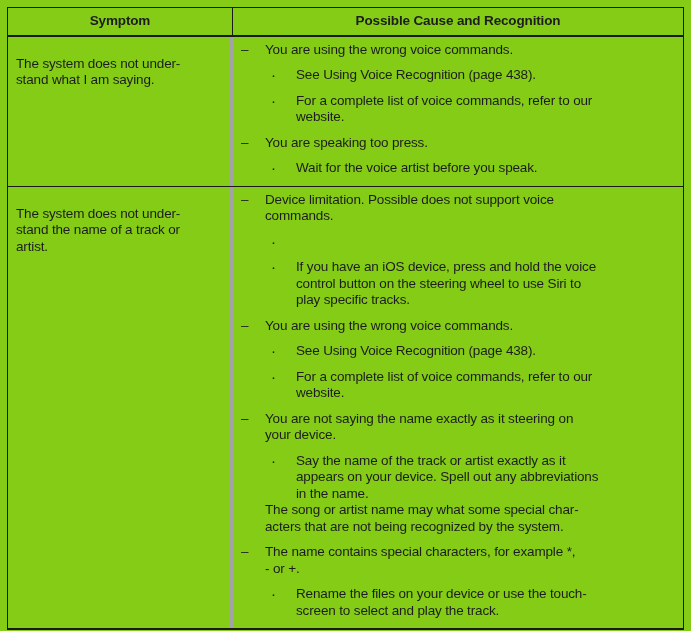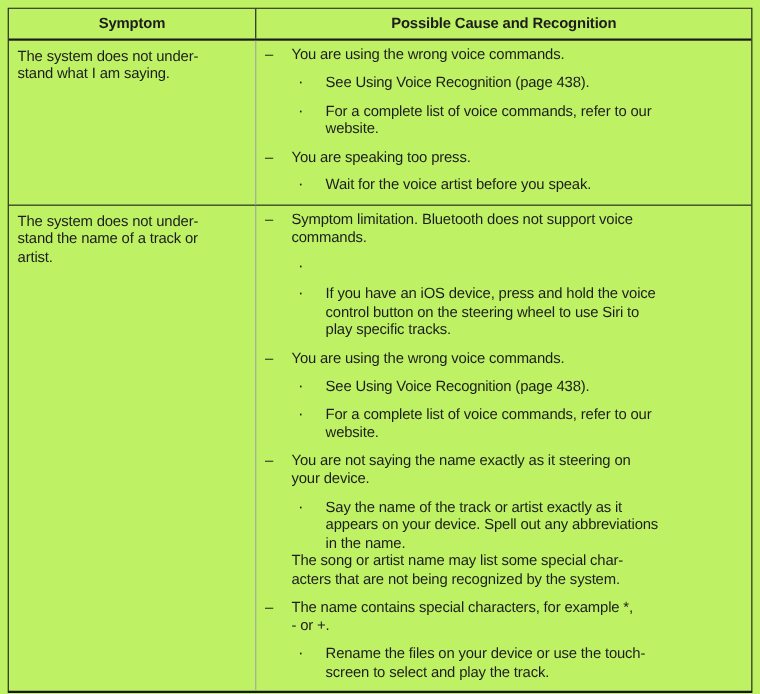--- a/index.html
+++ b/index.html
@@ -5,21 +5,21 @@
   html, body {
     margin: 0;
     padding: 0;
     background: #ffffff;
     font-family: "Liberation Sans", sans-serif;
   }
   .page {
     position: relative;
     width: 691px;
     height: 631px;
-    background: #bef264;
+    background: #84cc16;
     overflow: hidden;
   }
   .tbl {
     position: absolute;
     left: 7px;
     top: 7px;
     width: 675px;
     border: 1px solid #1a1a1a;
     border-bottom-width: 2px;
     color: #1d1d1d;
@@ -43,22 +43,22 @@
   }
   .th-cause { flex: 1; }
   .trow {
     display: flex;
     align-items: stretch;
   }
   .trow + .trow { border-top: 1px solid #1a1a1a; }
   .td { box-sizing: border-box; }
   .td.sym {
     width: 225px;
-    border-right: 1px solid #a3a3a3;
-    padding: 6px 8px;
+    border-right: 4px solid #a3a3a3;
+    padding: 19px 8px;
     white-space: pre-line;
   }
   .td.cause {
     flex: 1;
     padding: 5px 8px 9px 8px;
   }
   .item { display: flex; }
   .item + .item { margin-top: 9px; }
   .item.bullet { margin-left: 30px; }
   .item.note { margin-left: 24px; margin-top: 0; }
@@ -109,21 +109,21 @@
             </div>
           </div>
         </div>
         <div class="trow">
           <div class="td sym">The system does not under-
 stand the name of a track or
 artist.</div>
           <div class="td cause">
             <div class="item dash">
               <span class="marker">–</span>
-              <div class="itext"><span>Symptom limitation. Bluetooth does not support voice
+              <div class="itext"><span>Device limitation. Possible does not support voice
 commands.</span></div>
             </div>
             <div class="item bullet">
               <span class="marker">·</span>
             </div>
             <div class="item bullet">
               <span class="marker">·</span>
               <div class="itext"><span>If you have an iOS device, press and hold the voice
 control button on the steering wheel to use Siri to
 play specific tracks.</span></div>
@@ -146,21 +146,21 @@
               <div class="itext"><span>You are not saying the name exactly as it steering on
 your device.</span></div>
             </div>
             <div class="item bullet">
               <span class="marker">·</span>
               <div class="itext"><span>Say the name of the track or artist exactly as it
 appears on your device. Spell out any abbreviations
 in the name.</span></div>
             </div>
             <div class="item note">
-              <div class="itext"><span>The song or artist name may list some special char-
+              <div class="itext"><span>The song or artist name may what some special char-
 acters that are not being recognized by the system.</span></div>
             </div>
             <div class="item dash">
               <span class="marker">–</span>
               <div class="itext"><span>The name contains special characters, for example *,
 - or +.</span></div>
             </div>
             <div class="item bullet">
               <span class="marker">·</span>
               <div class="itext"><span>Rename the files on your device or use the touch-

